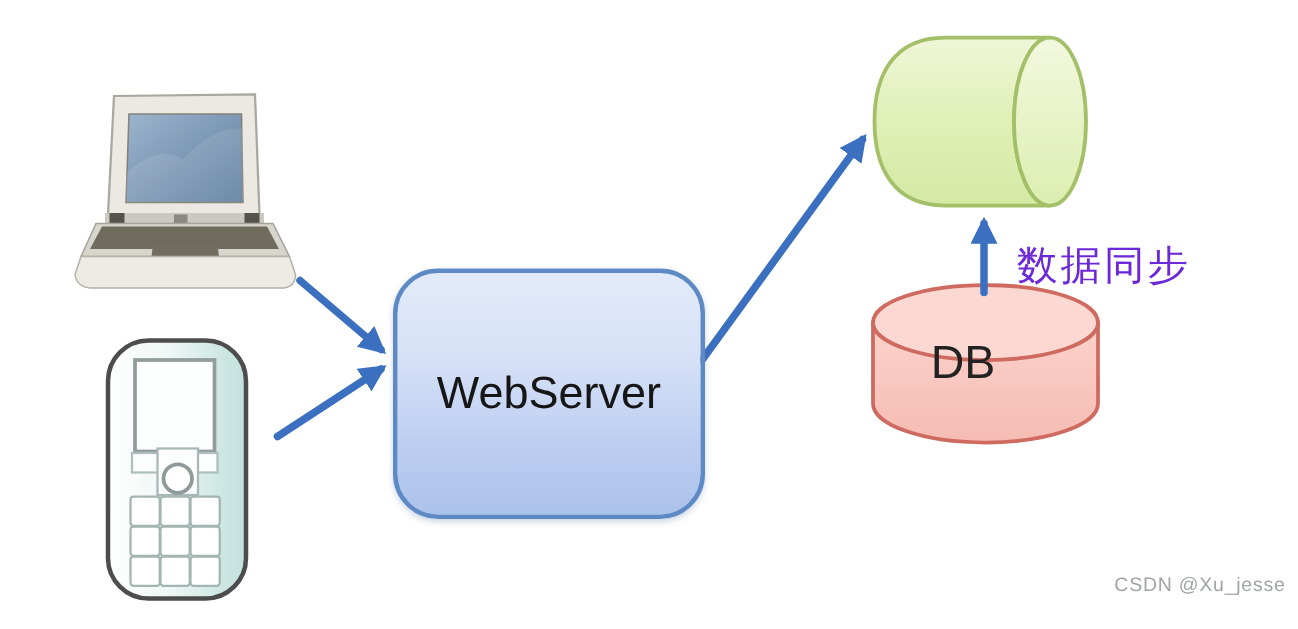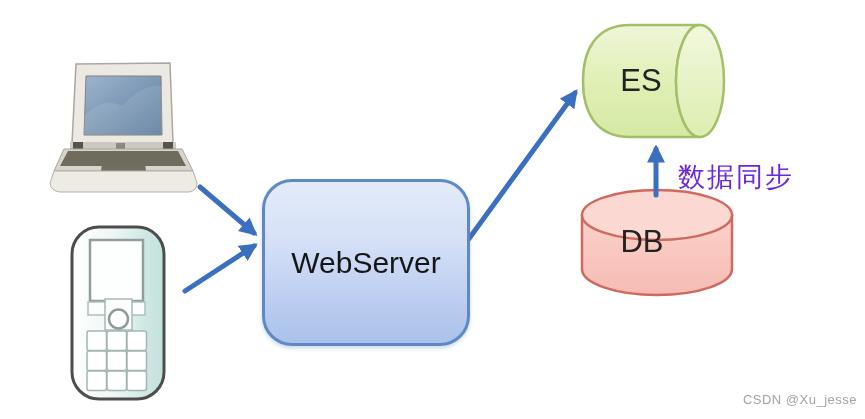--- a/index.html
+++ b/index.html
@@ -35,21 +35,21 @@
   .sync-label {
     position: absolute;
     left: 678px; top: 159px;
     font-size: 27px;
     color: #6d28d9;
     letter-spacing: 2px;
     white-space: nowrap;
   }
   .watermark {
     position: absolute;
-    right: 8px; bottom: 12px;
+    right: 8px; bottom: 22px;
     font-size: 13px;
     color: #a0a4a8;
     letter-spacing: 0.5px;
   }
 </style>
 </head>
 <body>
 
 <div class="canvas">
 
@@ -131,20 +131,19 @@
       <path d="M185,291 L254,246" marker-end="url(#arrowHead)"></path>
       <path d="M468,240 L575,93" marker-end="url(#arrowHead)"></path>
       <path d="M656,195 L656,149" marker-end="url(#arrowHead)"></path>
     </g>
   </svg>
 
   <div class="webserver">
     <span>WebServer</span>
   </div>
 
-  <div class="node-label es-label">ES</div>
   <div class="node-label db-label">DB</div>
 
   <div class="sync-label">数据同步</div>
 
   <div class="watermark">CSDN @Xu_jesse</div>
 
 </div>
 
 </body></html>

